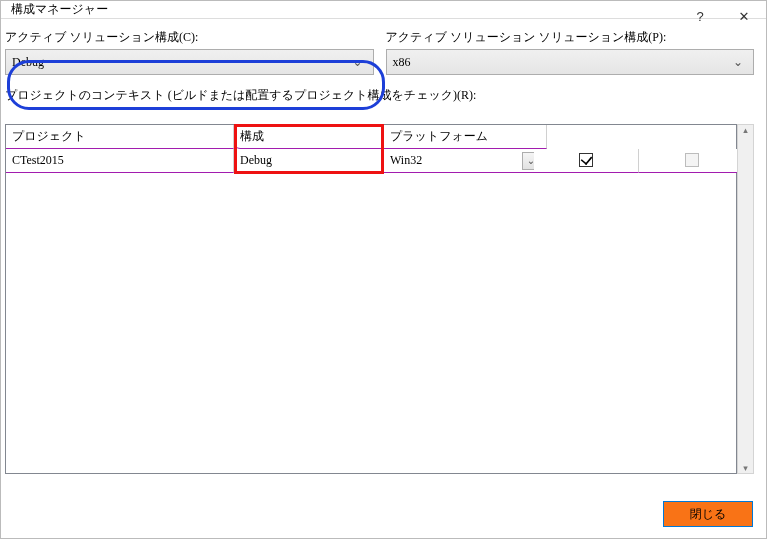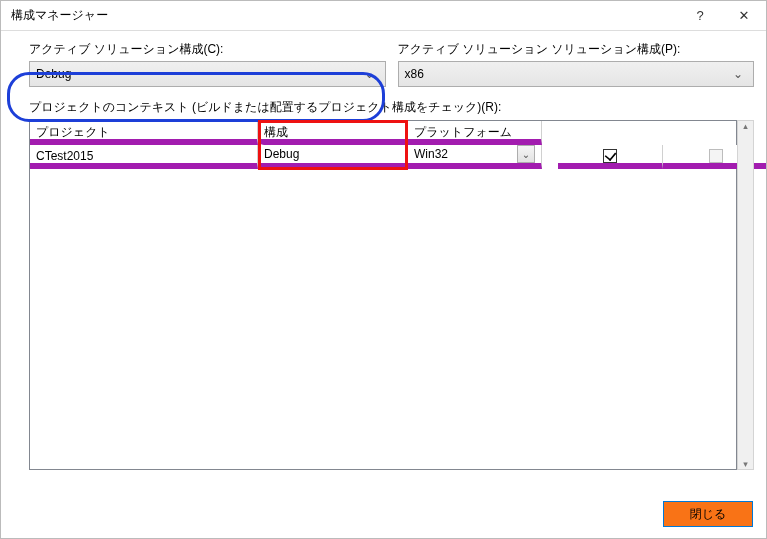--- a/index.html
+++ b/index.html
@@ -7,39 +7,40 @@
     margin: 0;
     font-family: "Meiryo UI", "Yu Gothic UI", sans-serif;
     font-size: 12px;
     background: #fff;
     width: 767px;
     height: 539px;
     overflow: hidden;
     border: 1px solid #bbb;
   }
   .titlebar {
-    height: 30px;
-    display: flex;
-    align-items: center;
+    height: 18px;
+    display: flex;
+    align-items: flex-start;
     padding-left: 10px;
     border-bottom: 1px solid #ddd;
   }
   .titlebar .title { flex: 1; }
   .titlebar .btn {
     width: 44px;
     height: 30px;
     display: flex;
     align-items: center;
     justify-content: center;
     font-size: 13px;
     color: #333;
   }
 
   .content {
-    padding: 10px 12px 12px 28px;
+    padding: 10px 12px 12px 4px;
+    font-family: Liberation Serif, serif;
   }
 
   .top-row {
     display: flex;
     gap: 12px;
     margin-bottom: 12px;
   }
   .field {
     flex: 1;
     display: flex;
@@ -65,40 +66,40 @@
     left: 6px;
     top: 41px;
     width: 378px;
     height: 50px;
     border: 3px solid #1d3fd8;
     border-radius: 22px;
     pointer-events: none;
     z-index: 5;
   }
 
-  .context-label { margin-bottom: 4px; display: block; }
+  .context-label { margin-bottom: 20px; display: block; }
 
   .grid {
     border: 1px solid #828790;
     height: 350px;
     position: relative;
     background: #fff;
   }
   .col-proj  { left: 0;     width: 228px; }
   .col-conf  { left: 228px; width: 172px; border-radius: 6px; }
-  .col-plat  { left: 378px; width: 134px; }
+  .col-plat  { left: 378px; width: 163px; }
   .col-build { left: 528px; width: 105px; }
   .col-deploy{ left: 633px;  width: 105px; }
   .grid .hdr, .grid .cell {
     position: absolute;
     height: 24px;
     line-height: 23px;
     padding: 0 6px;
     border-right: 1px solid #d0d0d0;
-    border-bottom: 6px solid #a21caf;
+    border-bottom: 1px solid #a21caf;
     background: #fff;
     overflow: hidden;
   }
   .grid .hdr { top: 0; font-weight: normal; color:#000; background:#fff; }
   .grid .row1 { top: 24px; }
 
   .cell-combo {
     display: flex;
     align-items: center;
     height: 100%;

